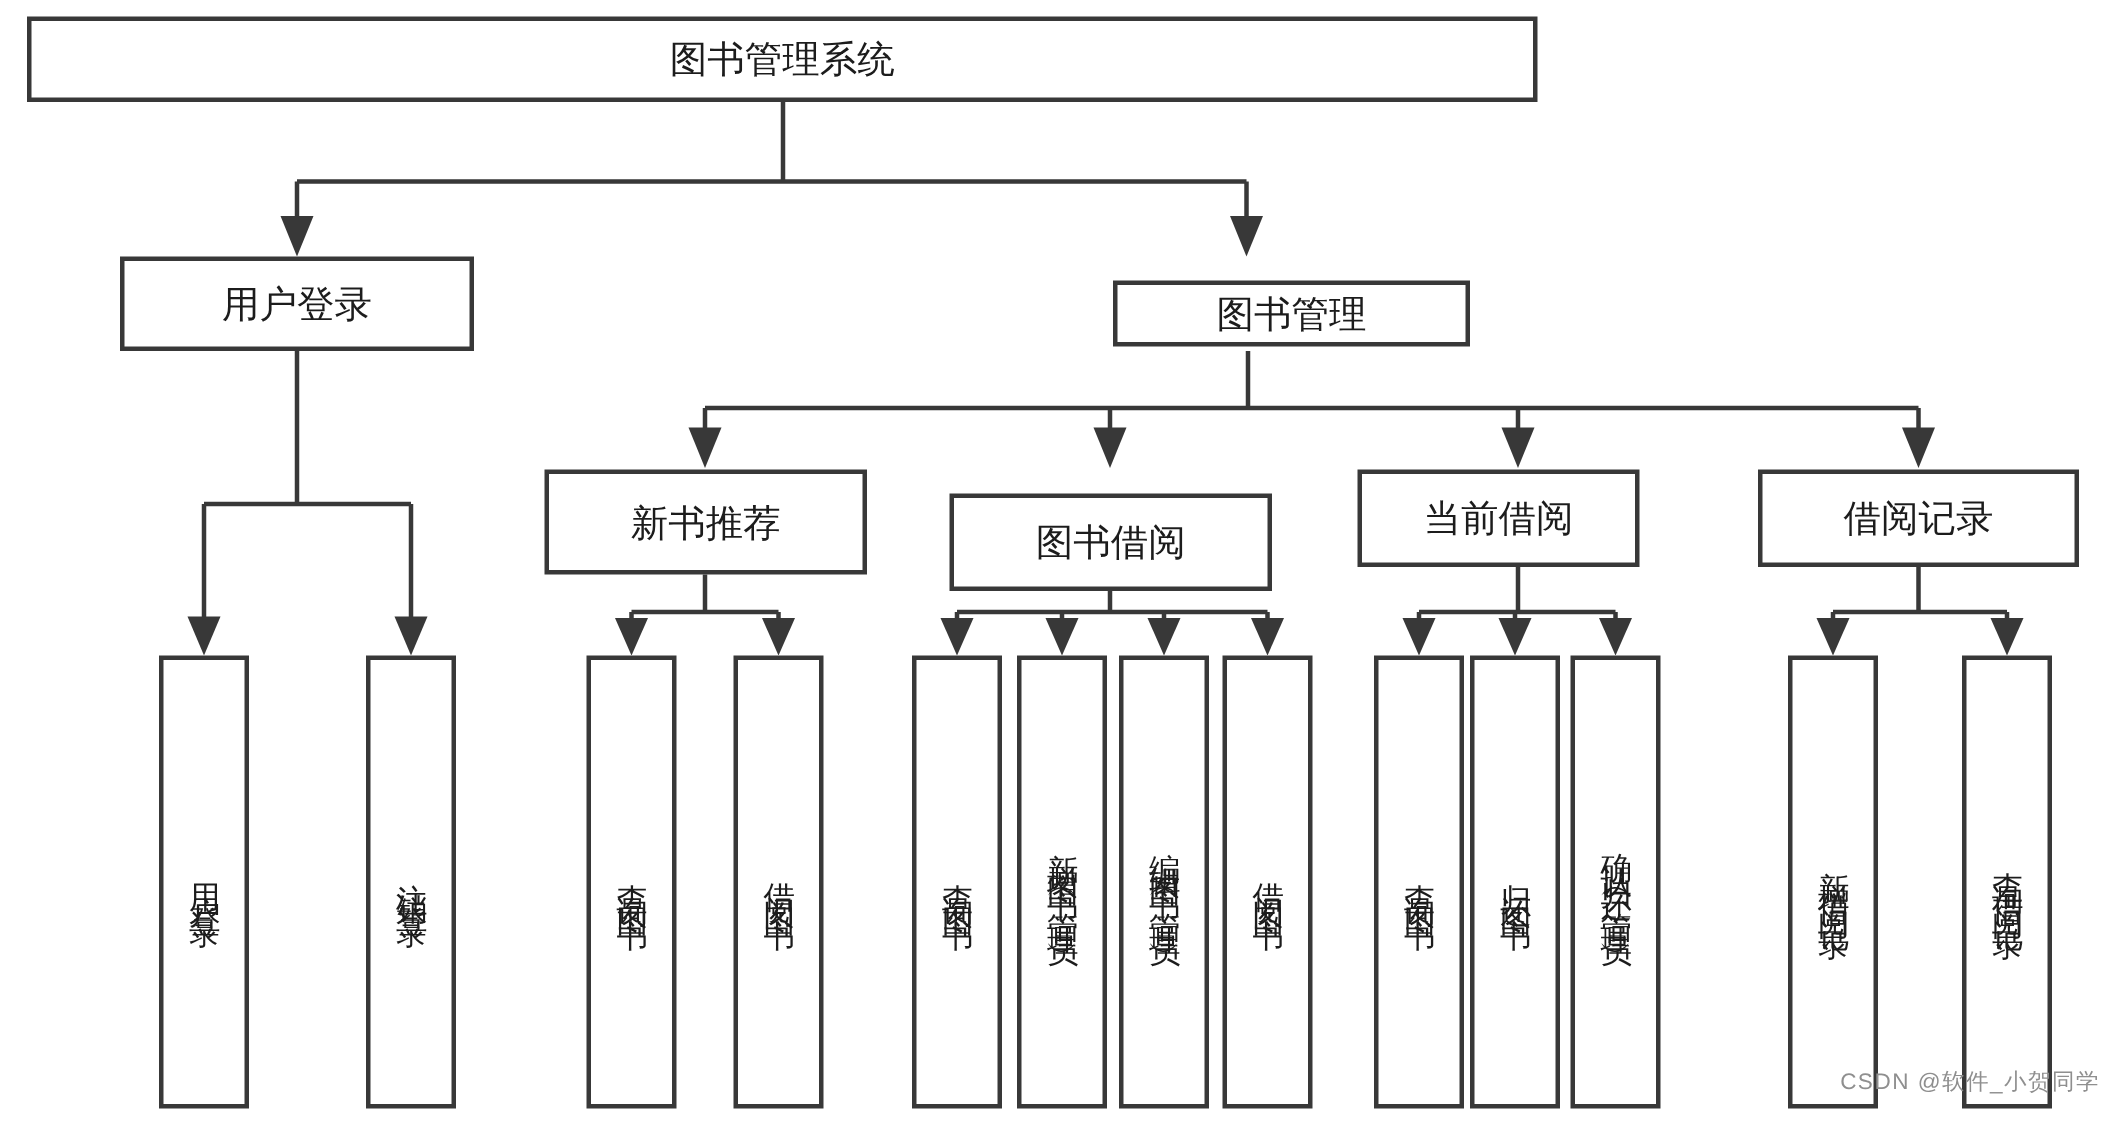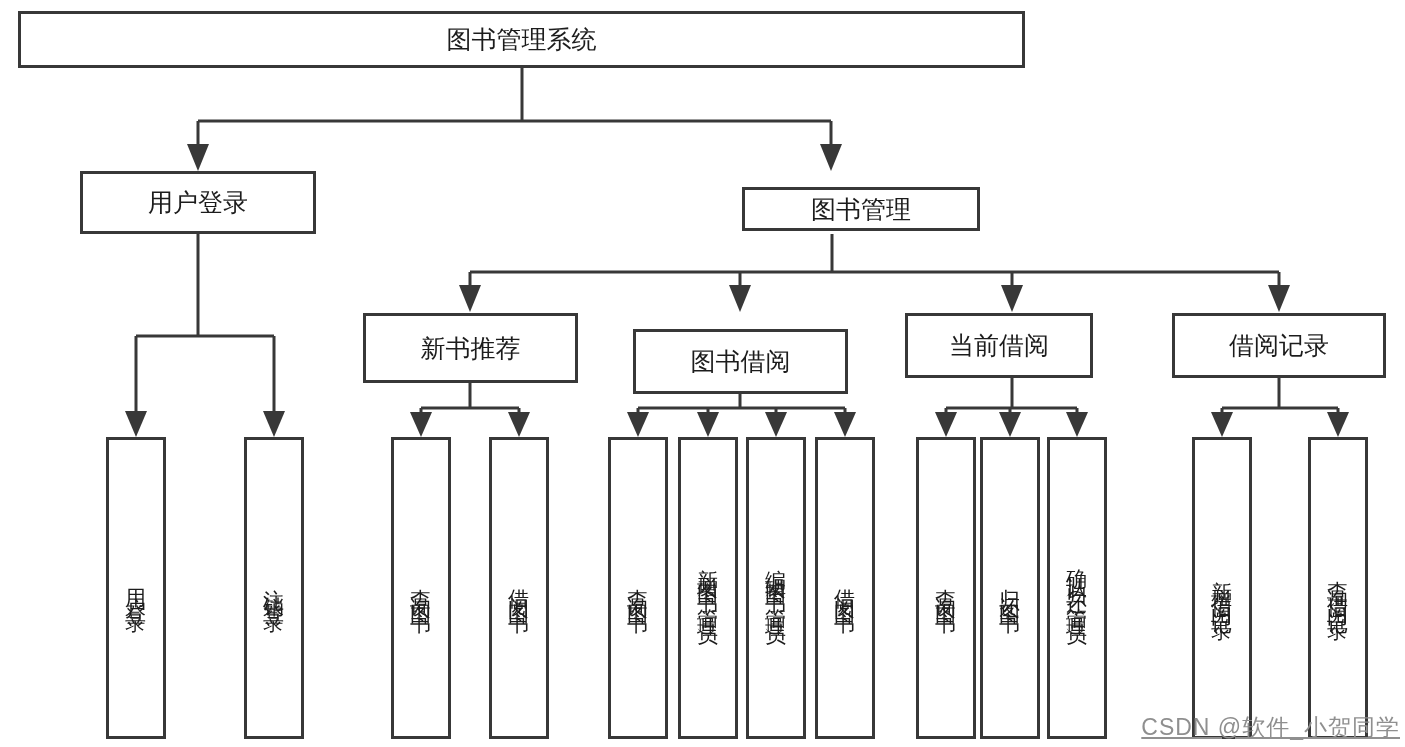--- a/index.html
+++ b/index.html
@@ -40,25 +40,24 @@
   .leaf{
     writing-mode:vertical-rl;
     letter-spacing:8px;
     font-size:21px;
     white-space:normal;
     line-height:1;
   }
   .watermark{
     position:absolute;
     top:712px; right:5px;
-    font-size:23px;
+    font-size:15px;
     color:#8f8f8f;
     letter-spacing:1px;
     pointer-events:none;
-    text-decoration:underline;
   }
 </style>
 </head>
 <body>
 
 <div class="canvas">
 
   <svg class="connectors" viewBox="0 0 1405 747" xmlns="http://www.w3.org/2000/svg">
 
     <g>

